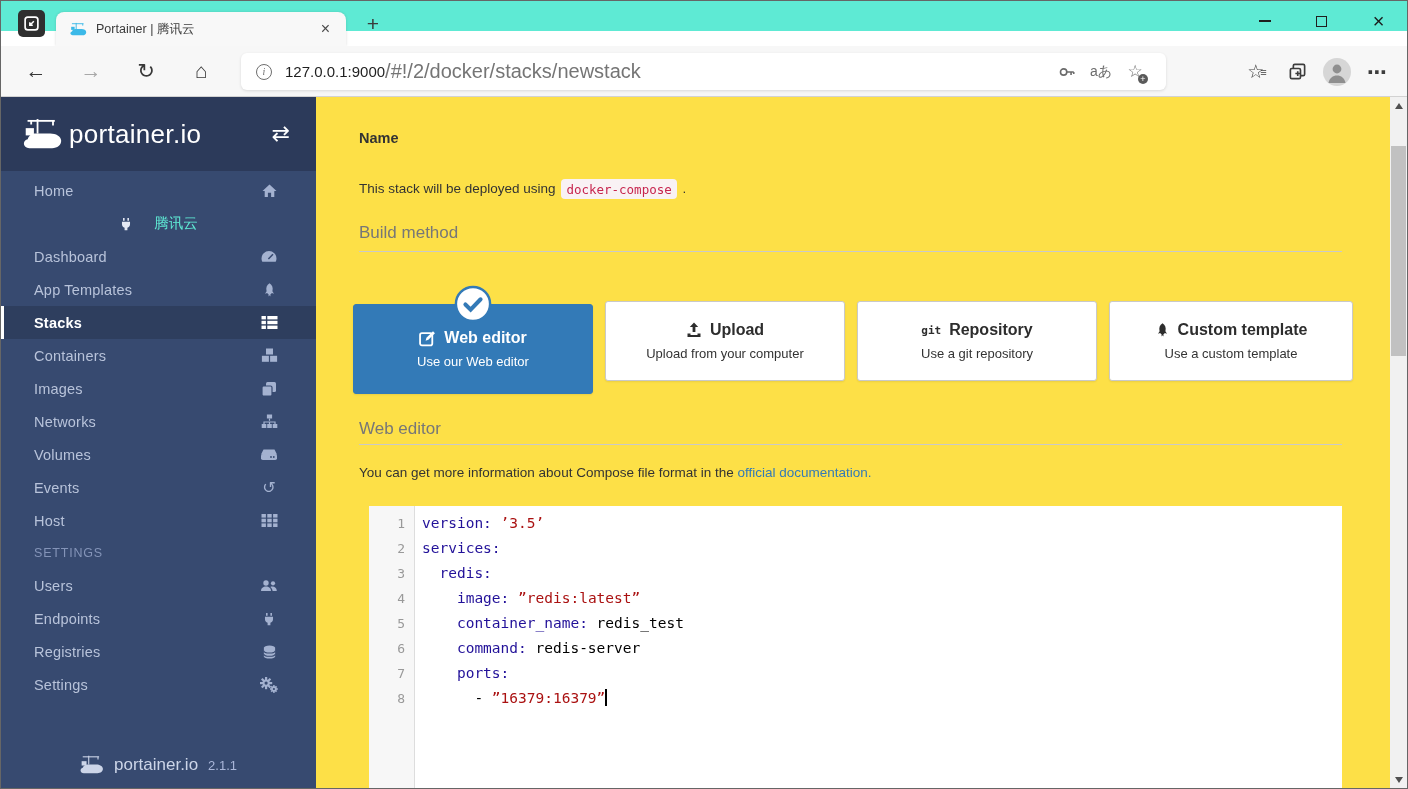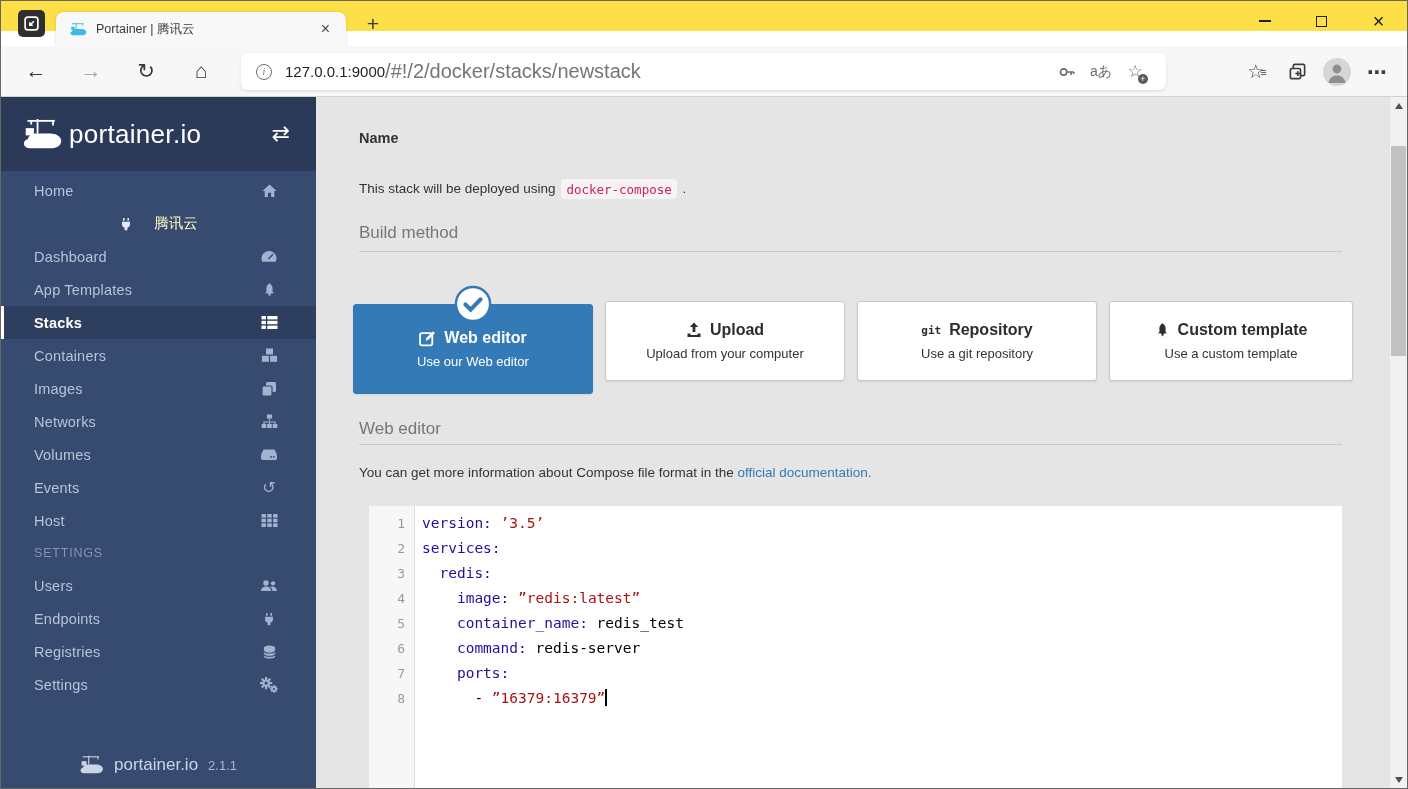--- a/index.html
+++ b/index.html
@@ -2,21 +2,21 @@
 <html style="--accent: #337ab7; --link: #337ab7; --sidebar-bg: #374a70; --sidebar-header-bg: #2c3a5a; --sidebar-active-bg: #2e3e5e; --code-key: #221199; --code-string: #aa1111; --badge-bg: #f9f2f4; --badge-fg: #c7254e;"><head>
 <meta charset="utf-8">
 <style>
   * { margin:0; padding:0; box-sizing:border-box; }
   html,body { width:1408px; height:789px; overflow:hidden; background:#fff;
     font-family:"Liberation Sans","DejaVu Sans",sans-serif; }
   .window { position:relative; width:1408px; height:789px; border:1px solid #666;
     background:#fff; }
 
   
-  .tabbar { position:absolute; top:0; left:0; right:0; height:30px; background:#fde047;padding-left:40px; }
+  .tabbar { position:absolute; top:0; left:0; right:0; height:30px; background:#5eead4;padding-left:40px; }
   .tab-actions { position:absolute; left:17px; top:9px; width:27px; height:27px;
     background:#2f2f2f; border-radius:5px; display:flex; align-items:center; justify-content:center; }
   .tab { position:absolute; left:55px; top:11px; width:290px; height:34px; background:#f8f8f8;
     border-radius:8px 8px 0 0; display:flex; align-items:center; padding:0 10px 0 14px;
     box-shadow:0 0 3px rgba(0,0,0,.15); }
   .tab-favicon { width:17px; height:17px; margin-right:9px; flex:0 0 auto; }
   .tab-title { font-size:12.5px; color:#3a3a3a; flex:1; white-space:nowrap; overflow:hidden; }
   .tab-close { font-size:16px; color:#4a4a4a; padding:0 6px; cursor:default; }
   .new-tab { position:absolute; left:358px; top:9px; font-size:21px; color:#3a3a3a; width:28px;
     height:28px; display:flex; align-items:center; justify-content:center; }
@@ -68,31 +68,31 @@
   .sb-logo-text { color:#fff; font-size:26px; font-weight:400; letter-spacing:.3px; margin-left:6px; }
   .sb-toggle { margin-left:auto; color:#fff; font-size:22px; line-height:1; }
   .sb-menu { padding-top:3px; }
   .sb-row { height:33px; display:flex; align-items:center; padding:0 36px 0 33px; font-size:14.5px;
     letter-spacing:.2px; position:relative; }
   .sb-row .sb-ico { margin-left:auto; width:22px; display:flex; justify-content:center; color:#a4b2d0; }
   .sb-row.active { background:var(--sidebar-active-bg,#2e3e5e); color:#fff; font-weight:bold;
     border-left:3px solid #fff; padding-left:30px; }
   .sb-row.active .sb-ico { color:#fff; }
   .sb-endpoint { height:33px; display:flex; align-items:center; justify-content:center; gap:21px;
-    color:#fef9c3; font-size:14.5px; }
+    color:#5eead4; font-size:14.5px; }
   .sb-section { height:32px; display:flex; align-items:center; padding:0 33px; font-size:12.5px;
     color:#8494b8; letter-spacing:.8px; }
   .sb-footer { position:absolute; bottom:12px; left:0; width:100%; display:flex; align-items:center;
     justify-content:center; gap:10px; color:#ccd5e8; }
   .sb-footer-text { font-size:17px; }
   .sb-version { font-size:13px; color:#aab7da; }
   .glyph-ico { font-size:16px; line-height:1; }
 
   
-  .content { position:absolute; left:315px; top:0; right:17px; bottom:0; background:#e5e5e5; }
+  .content { position:absolute; left:315px; top:0; right:17px; bottom:0; background:#fde047; }
   .name-label { position:absolute; left:43px; top:33px; font-size:14.5px; font-weight:bold; color:#333; }
   .name-input { position:absolute; left:130px; top:21px; width:896px; height:41px;
     border:1px solid #ccc; border-radius:5px; font-size:16px; color:#333; padding:0 16px;
     font-family:inherit; background:#fff; }
   .deploy-line { position:absolute; left:43px; top:84px; font-size:13.5px; color:#333; }
   .code-badge { background:var(--badge-bg,#f9f2f4); color:var(--badge-fg,#c7254e);
     font-family:"DejaVu Sans Mono",monospace; font-size:12.5px; padding:2.5px 5px; border-radius:4px;
     margin:14px 2px; }
   .section-title { position:absolute; left:43px; font-size:17px; color:#777; }
   .section-rule { position:absolute; left:43px; width:983px; border-top:1px solid #c9c9c9; }

